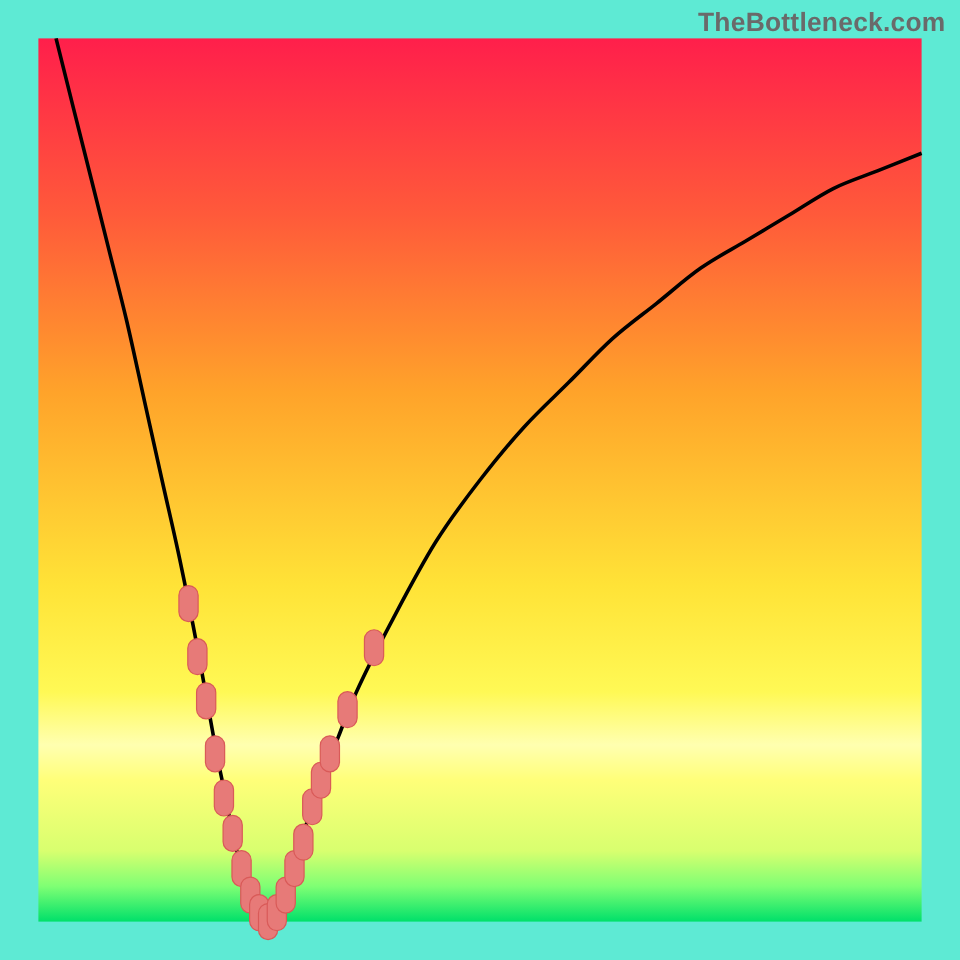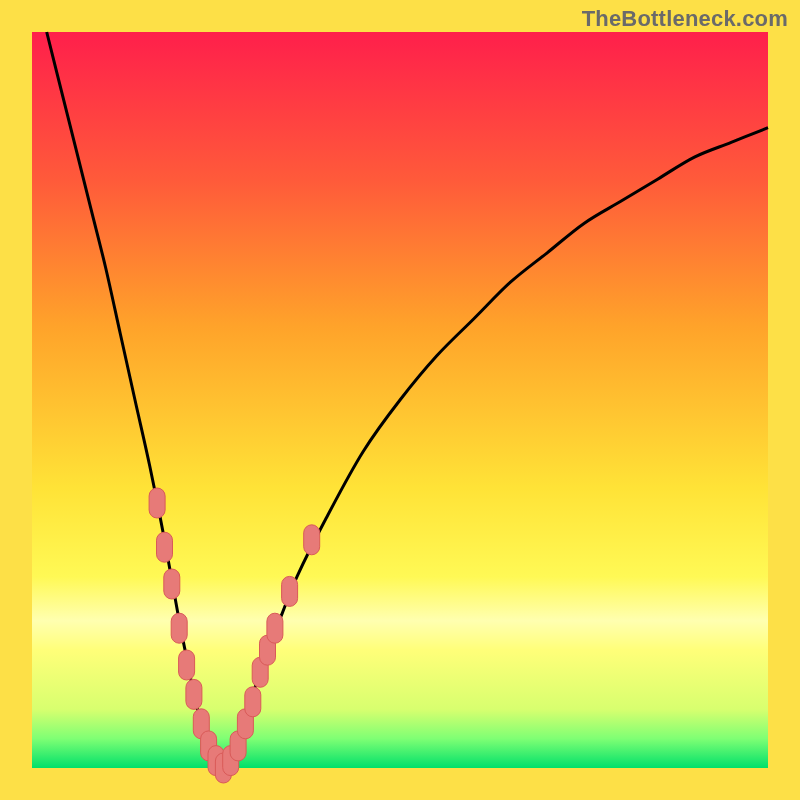--- a/index.html
+++ b/index.html
@@ -10,21 +10,21 @@
     overflow: hidden;
     background: #000;
     font-family: Arial, Helvetica, sans-serif;
   }
   .frame {
     position: absolute;
     top: 0;
     left: 0;
     width: 800px;
     height: 800px;
-    background: #fde047;
+    background: #5eead4;
   }
   .plot {
     position: absolute;
     top: 32px;
     left: 32px;
     width: 736px;
     height: 736px;
     
   }
   .watermark {

